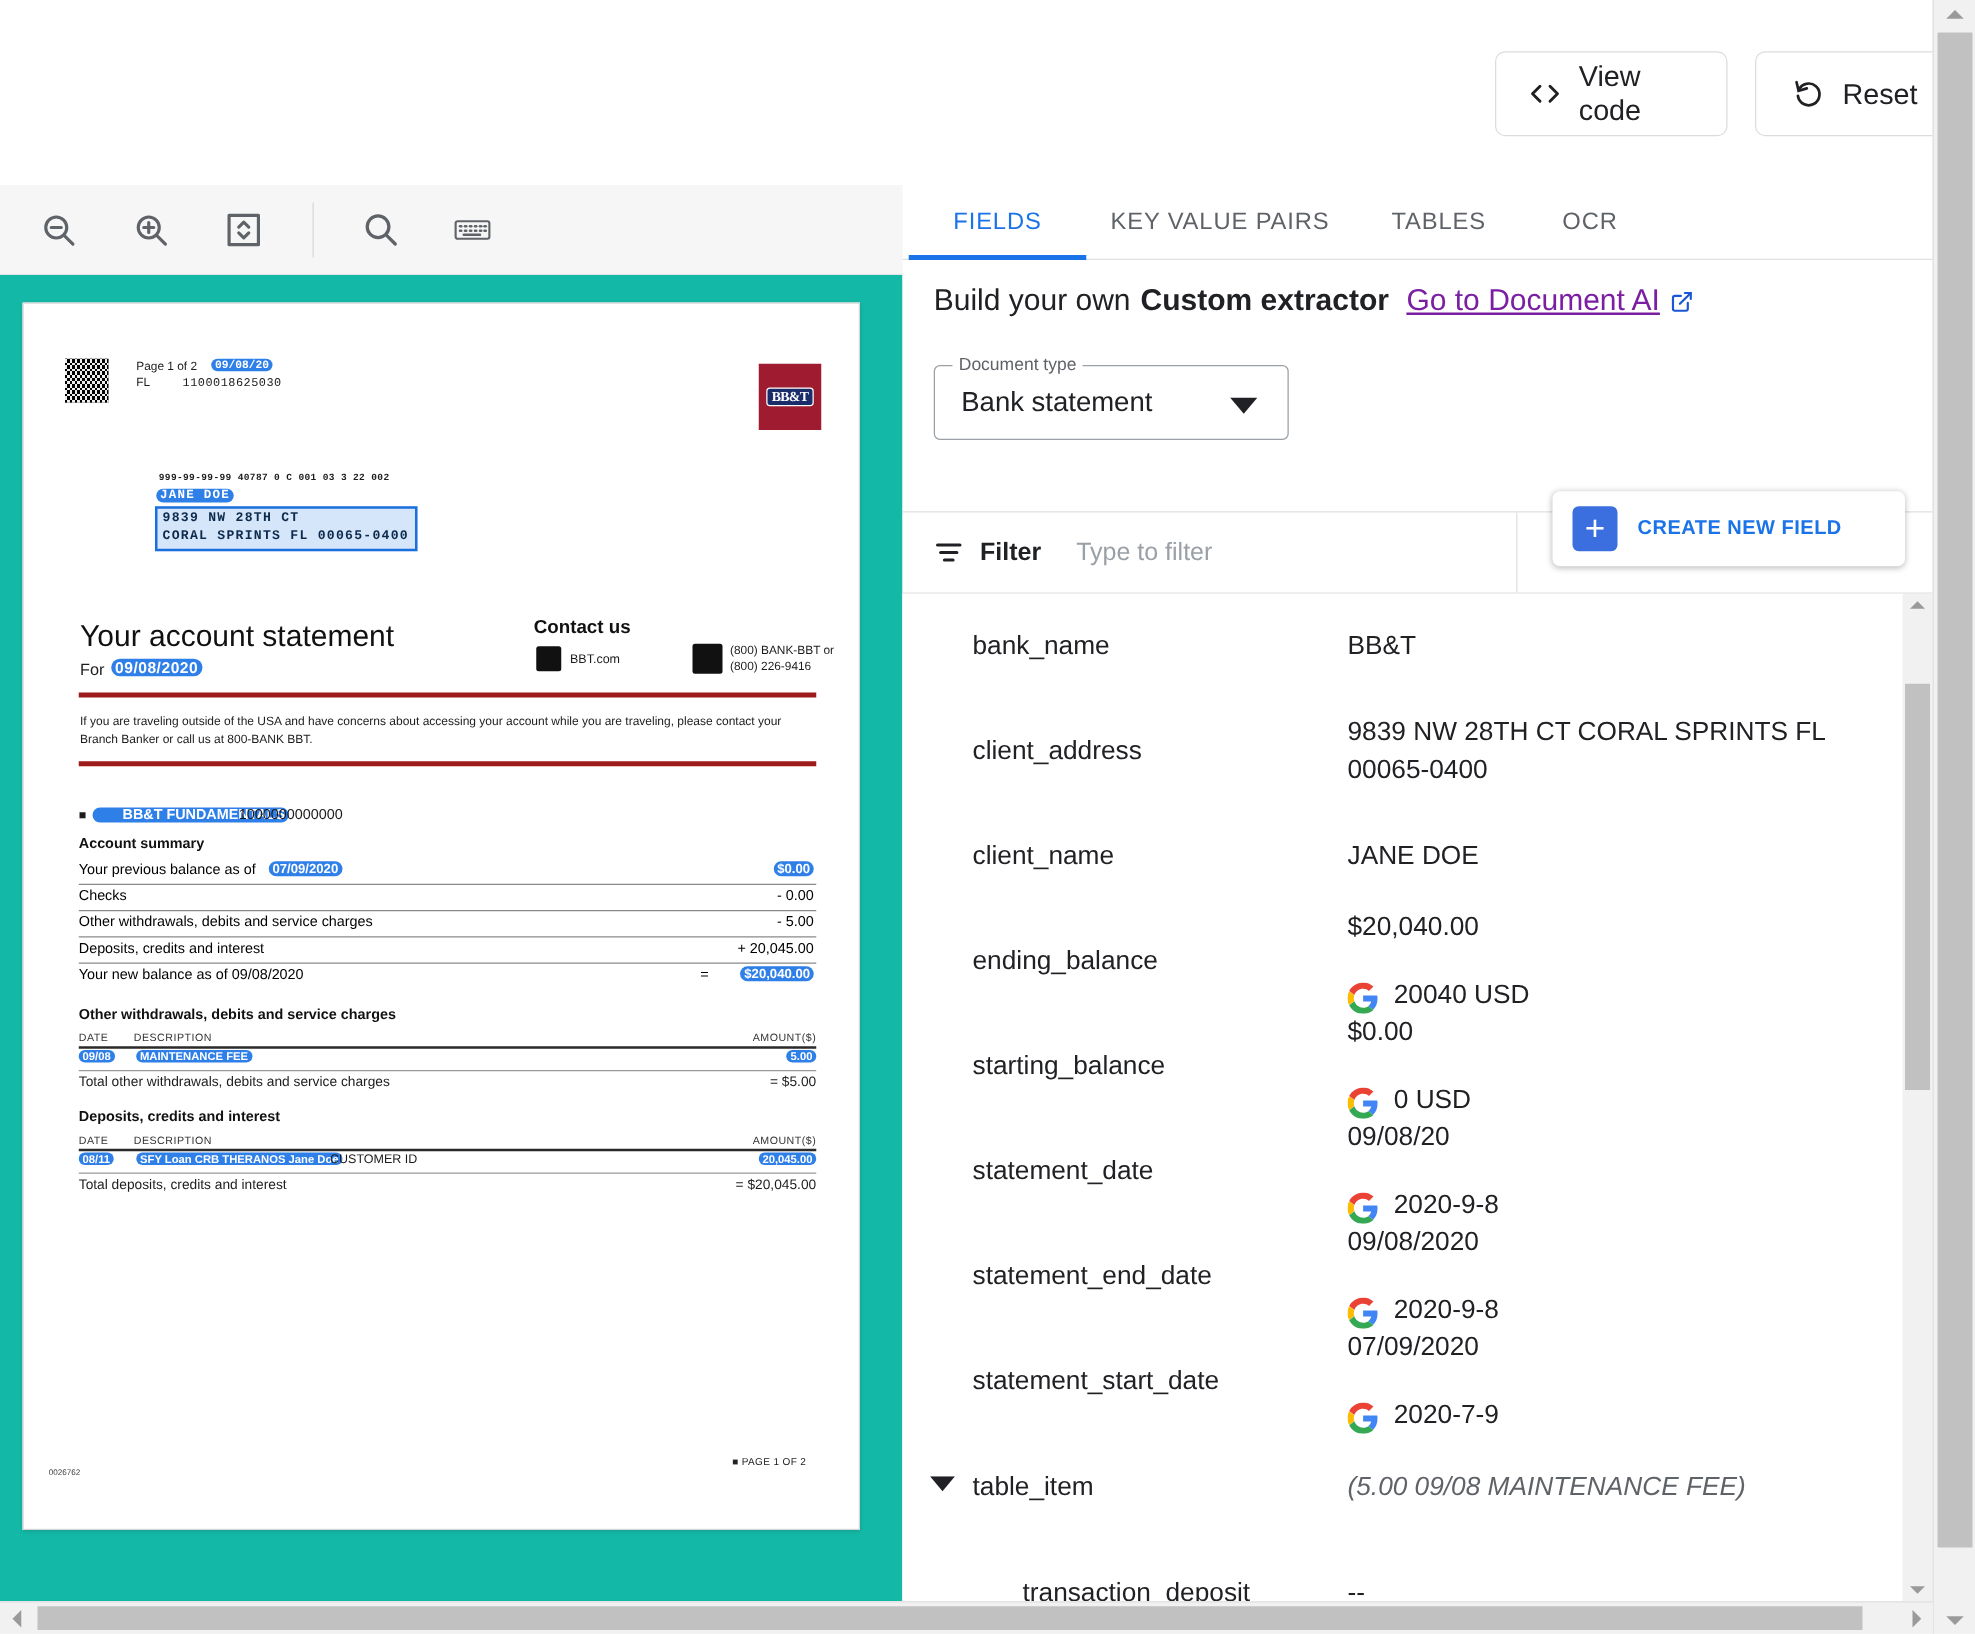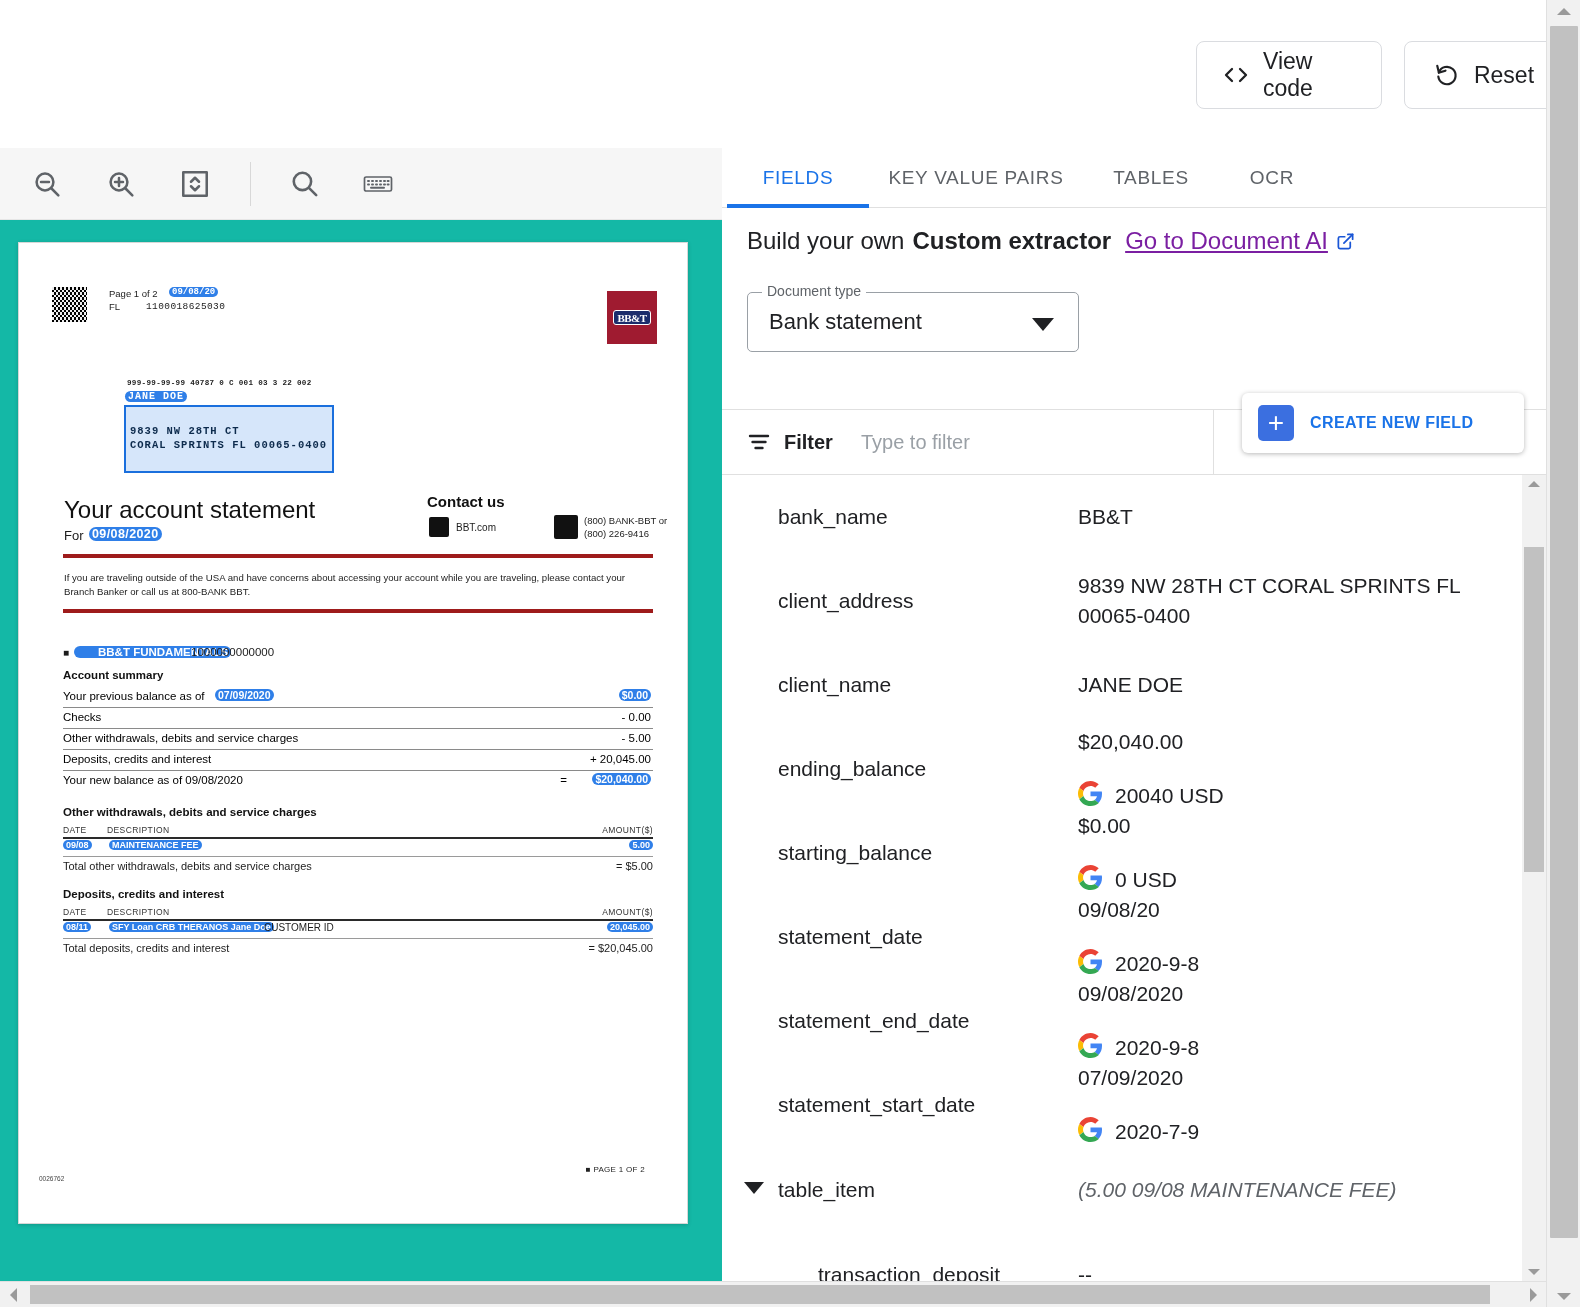--- a/index.html
+++ b/index.html
@@ -154,21 +154,21 @@
   #ce-link {
     color: #7b1fa2; text-decoration: underline; margin-left: 14px; cursor: pointer;
     display: inline-flex; align-items: center; gap: 8px;
   }
 
   #doctype-area {
     position: absolute; top: 126px; left: 0; width: 824px; height: 136px;
     border-bottom: 1px solid #e0e0e0;
   }
   #doctype-select {
-    position: absolute; left: 25px; top: 18px; width: 332px; height: 60px;
+    position: absolute; left: 25px; top: 18px; width: 284px; height: 60px;
     border: 1px solid #9aa0a6; border-radius: 5px; background: #fff; cursor: pointer;
   }
   #doctype-legend {
     position: absolute; left: 14px; top: -10px; background: #fff; padding: 0 5px;
     font-size: 14px; color: #5f6368;
   }
   #doctype-value { position: absolute; left: 21px; top: 16px; font-size: 22px; color: #202124; }
   #doctype-caret { position: absolute; right: 24px; top: 25px; }
 
   #filter-row {
@@ -206,21 +206,21 @@
     display: flex; align-items: center; min-height: 84px; padding: 0 0 0 56px;
     position: relative;
   }
   .field-row .caret {
     position: absolute; left: 22px; top: 50%; transform: translateY(-50%);
   }
   .field-key { width: 300px; font-size: 21px; color: #202124; flex: 0 0 300px; }
   .field-key.sub { padding-left: 40px; }
   .field-val { font-size: 21px; color: #202124; line-height: 1.42; }
   .field-val.italic { font-style: italic; color: #5f6368; }
-  .norm-line { display: flex; align-items: flex-start; gap: 12px; margin-top: 24px; }
+  .norm-line { display: flex; align-items: flex-end; gap: 12px; margin-top: 24px; }
 
   .g-logo { width: 25px; height: 25px; flex: 0 0 25px; }
 
   #fields-vscroll {
     position: absolute; top: 327px; right: 0; width: 24px; height: 806px;
     background: #f1f1f1;
   }
   #fields-vscroll .arr {
     position: absolute; left: 0; width: 24px; height: 18px;
     display: flex; align-items: center; justify-content: center;
@@ -317,21 +317,21 @@
       <div class="dc hl mono-sm" style="left:150px;top:44px;font-size:9px;font-weight:700;">09/08/20</div>
       <div class="dc" style="left:90px;top:58px;font-size:9.5px;">FL</div>
       <div class="dc mono-sm" style="left:127px;top:58px;font-size:9.5px;letter-spacing:.4px;">1100018625030</div>
 
       <div id="bbt-logo">
         <div class="inner">BB&amp;T</div>
       </div>
 
       <div class="dc mono-sm" style="left:108px;top:136px;font-size:7.6px;letter-spacing:.3px;font-weight:700;">999-99-99-99  40787  0 C 001 03 3  22 002</div>
       <div class="dc hl mono-sm" style="left:106px;top:148px;font-size:10px;font-weight:700;letter-spacing:1px;">JANE DOE</div>
-      <div class="dc hl-box mono-sm" style="left:105px;top:162px;width:210px;padding:18px 4px;font-size:10.5px;font-weight:700;letter-spacing:1px;line-height:1.32;font-family:Liberation Mono, monospace;">
+      <div class="dc hl-box mono-sm" style="left:105px;top:162px;width:210px;padding:2px 4px;font-size:10.5px;font-weight:700;letter-spacing:1px;line-height:1.32;font-family:Liberation Mono, monospace;">
         <div>9839  NW  28TH  CT</div>
         <div>CORAL  SPRINTS  FL    00065-0400</div>
       </div>
 
       <div class="dc" style="left:45px;top:253px;font-size:24px;color:#111;">Your account statement</div>
       <div class="dc" style="left:45px;top:285px;font-size:13px;">For</div>
       <div class="dc hl" style="left:70px;top:284px;font-size:12.5px;font-weight:700;letter-spacing:.4px;">09/08/2020</div>
 
       <div class="dc" style="left:408px;top:250px;font-size:15px;font-weight:700;color:#111;">Contact us</div>
       <div style="position:absolute;left:410px;top:274px;width:20px;height:20px;background:#111;border-radius:2px;"></div>

